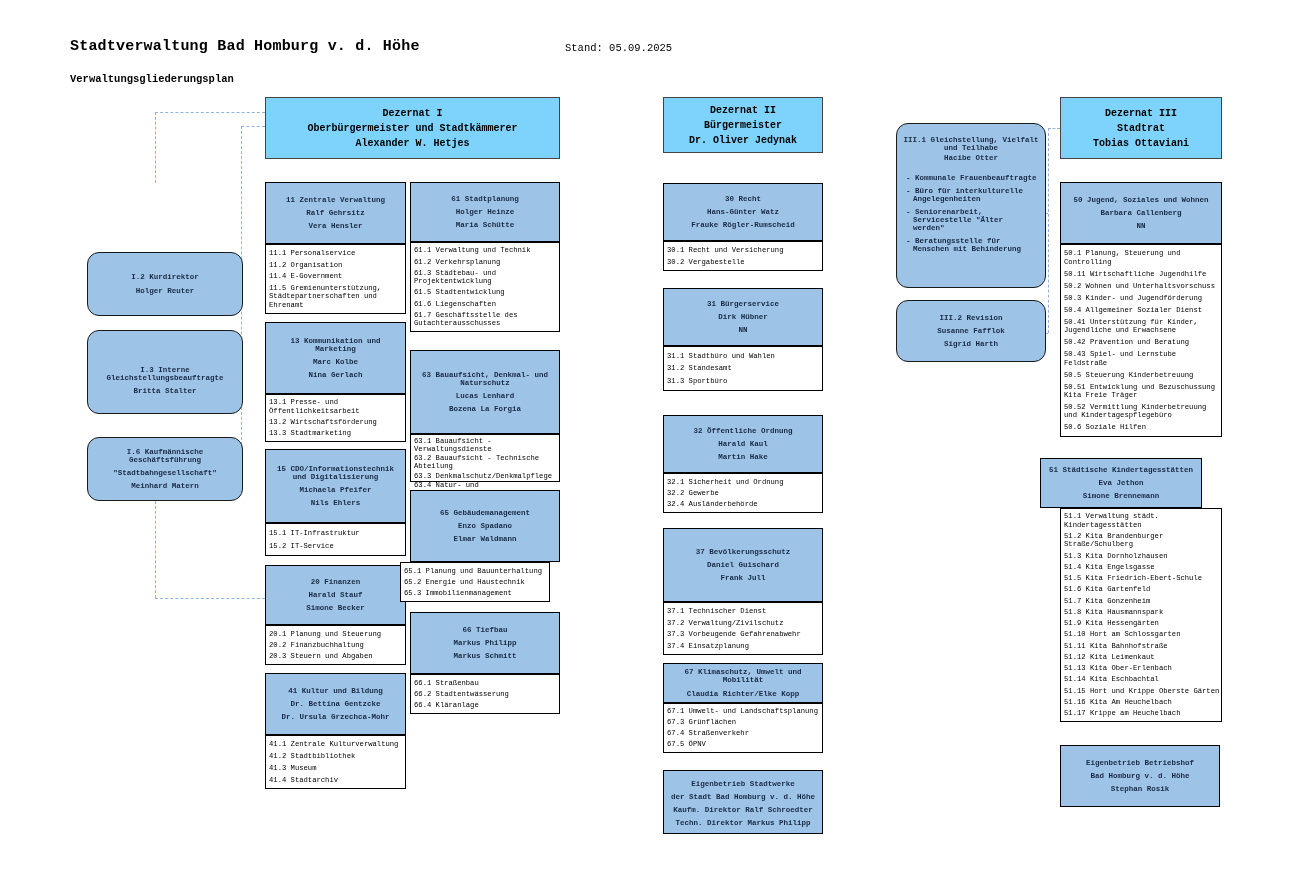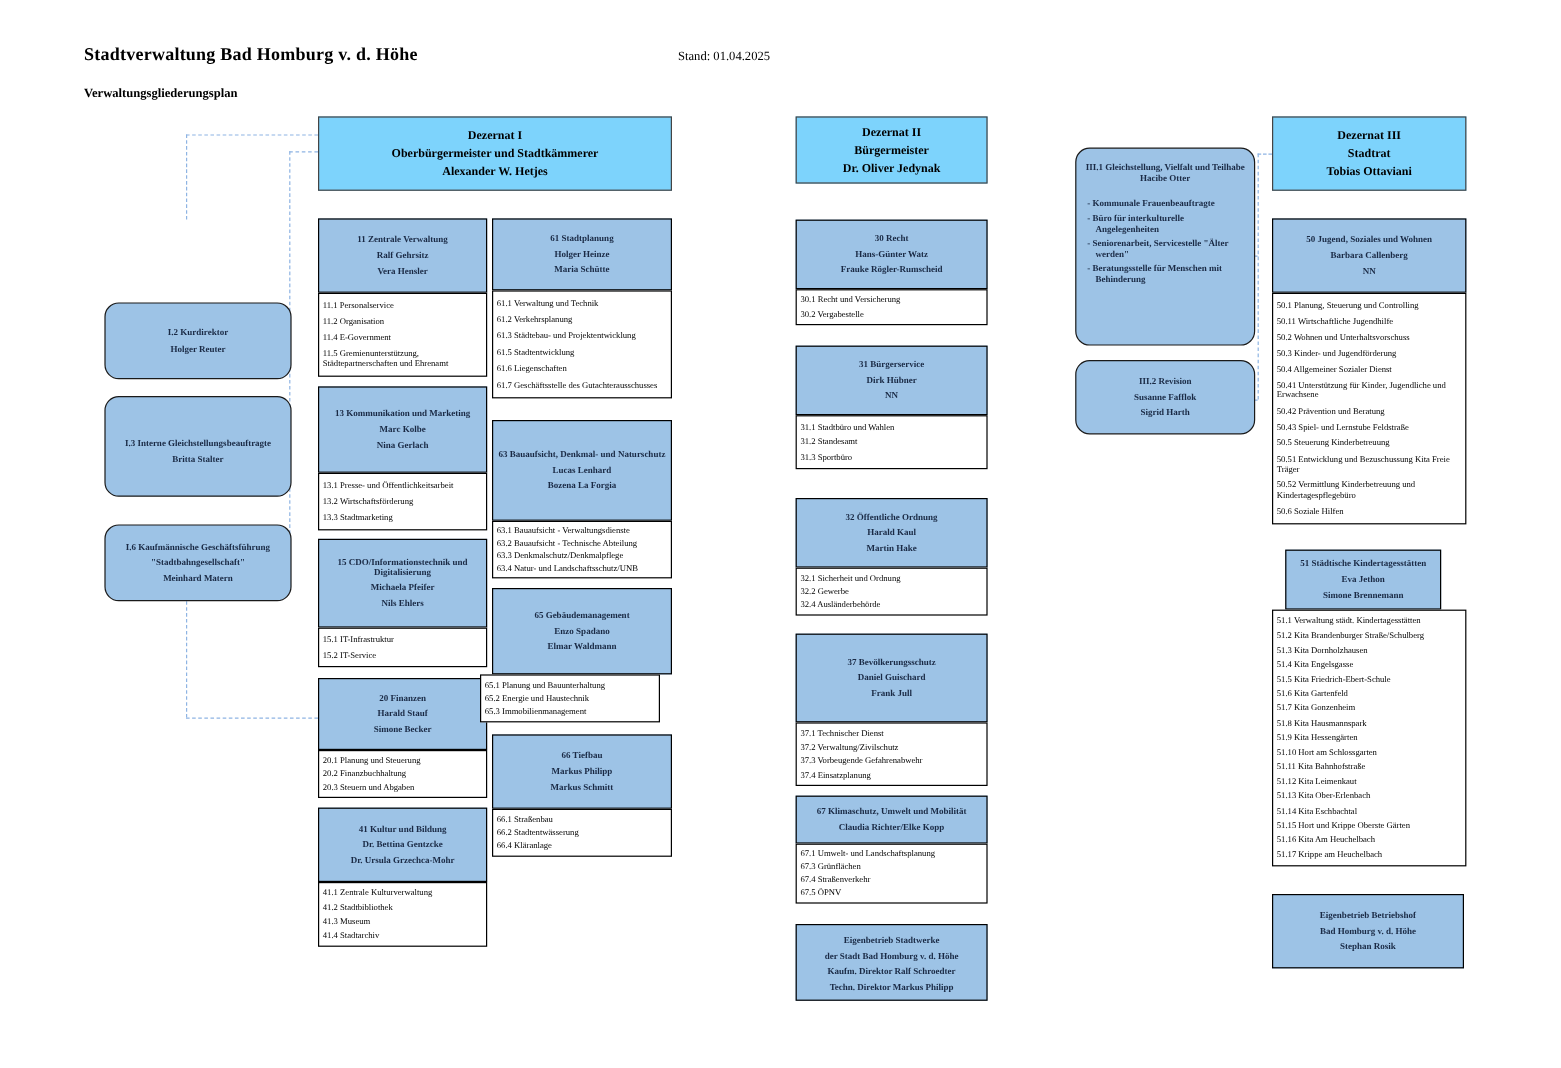--- a/index.html
+++ b/index.html
@@ -1,17 +1,17 @@
 <!DOCTYPE html>
 <html><head>
 <meta charset="utf-8">
 <style>
   html,body{margin:0;padding:0;background:#fff;}
   .canvas{position:relative;width:1301px;height:890px;background:#fff;overflow:hidden;
-          font-family:Liberation Serif, serif;color:#000;}
+          font-family:Liberation Mono, monospace;color:#000;}
   .abs{position:absolute;box-sizing:border-box;}
   .page-title{font-size:15px;font-weight:bold;letter-spacing:.2px;}
   .stand{font-size:10.5px;}
   .subtitle{font-size:10.5px;font-weight:bold;}
   .gray-head{background:#7dd3fc;border:1px solid #444;display:flex;flex-direction:column;
              justify-content:center;align-items:center;text-align:center;font-weight:bold;
              font-size:10px;line-height:1.5;color:#000;}
   .blue-head{background:#9dc3e6;border:1px solid #000;display:flex;flex-direction:column;
              justify-content:center;align-items:center;text-align:center;font-weight:bold;
              font-size:7.5px;color:#1a2a45;line-height:1.1;padding:2px;}
@@ -42,21 +42,21 @@
   <div class="abs vline" style="left:241px;top:126px;height:334px"></div>
   <div class="abs hline" style="left:228px;top:282px;width:13px"></div>
   <div class="abs hline" style="left:228px;top:360px;width:13px"></div>
   <div class="abs hline" style="left:228px;top:460px;width:13px"></div>
   <div class="abs hline" style="left:1048px;top:128px;width:12px"></div>
   <div class="abs vline" style="left:1048px;top:128px;height:205px"></div>
   <div class="abs hline" style="left:1031px;top:213px;width:17px"></div>
   <div class="abs hline" style="left:1031px;top:333px;width:17px"></div>
 
   <div class="abs page-title" style="left:70px;top:38px">Stadtverwaltung Bad Homburg v. d. Höhe</div>
-  <div class="abs stand" style="left:565px;top:42px">Stand: 01.04.2025</div>
+  <div class="abs stand" style="left:565px;top:42px">Stand: 05.09.2025</div>
   <div class="abs subtitle" style="left:70px;top:73px">Verwaltungsgliederungsplan</div>
 
   <div class="abs gray-head" style="left:265px;top:97px;width:295px;height:62px">
       <div class="ln">Dezernat I</div>
       <div class="ln">Oberbürgermeister und Stadtkämmerer</div>
       <div class="ln">Alexander W. Hetjes</div>
     </div>
   <div class="abs gray-head" style="left:663px;top:97px;width:160px;height:56px">
       <div class="ln">Dezernat II</div>
       <div class="ln">Bürgermeister</div>
@@ -279,21 +279,21 @@
       <div class="ln">50.4 Allgemeiner Sozialer Dienst</div>
       <div class="ln">50.41 Unterstützung für Kinder, Jugendliche und Erwachsene</div>
       <div class="ln">50.42 Prävention und Beratung</div>
       <div class="ln">50.43 Spiel- und Lernstube Feldstraße</div>
       <div class="ln">50.5 Steuerung Kinderbetreuung</div>
       <div class="ln">50.51 Entwicklung und Bezuschussung Kita Freie Träger</div>
       <div class="ln">50.52 Vermittlung Kinderbetreuung und Kindertagespflegebüro</div>
       <div class="ln">50.6 Soziale Hilfen</div>
     </div>
 
-  <div class="abs blue-head" style="left:1071px;top:458px;width:130px;height:50px">
+  <div class="abs blue-head" style="left:1040px;top:458px;width:162px;height:50px">
       <div class="ln">51 Städtische Kindertagesstätten</div>
       <div class="ln">Eva Jethon</div>
       <div class="ln">Simone Brennemann</div>
     </div>
   <div class="abs list" style="left:1060px;top:508px;width:162px;height:214px">
       <div class="ln">51.1 Verwaltung städt. Kindertagesstätten</div>
       <div class="ln">51.2 Kita Brandenburger Straße/Schulberg</div>
       <div class="ln">51.3 Kita Dornholzhausen</div>
       <div class="ln">51.4 Kita Engelsgasse</div>
       <div class="ln">51.5 Kita Friedrich-Ebert-Schule</div>

